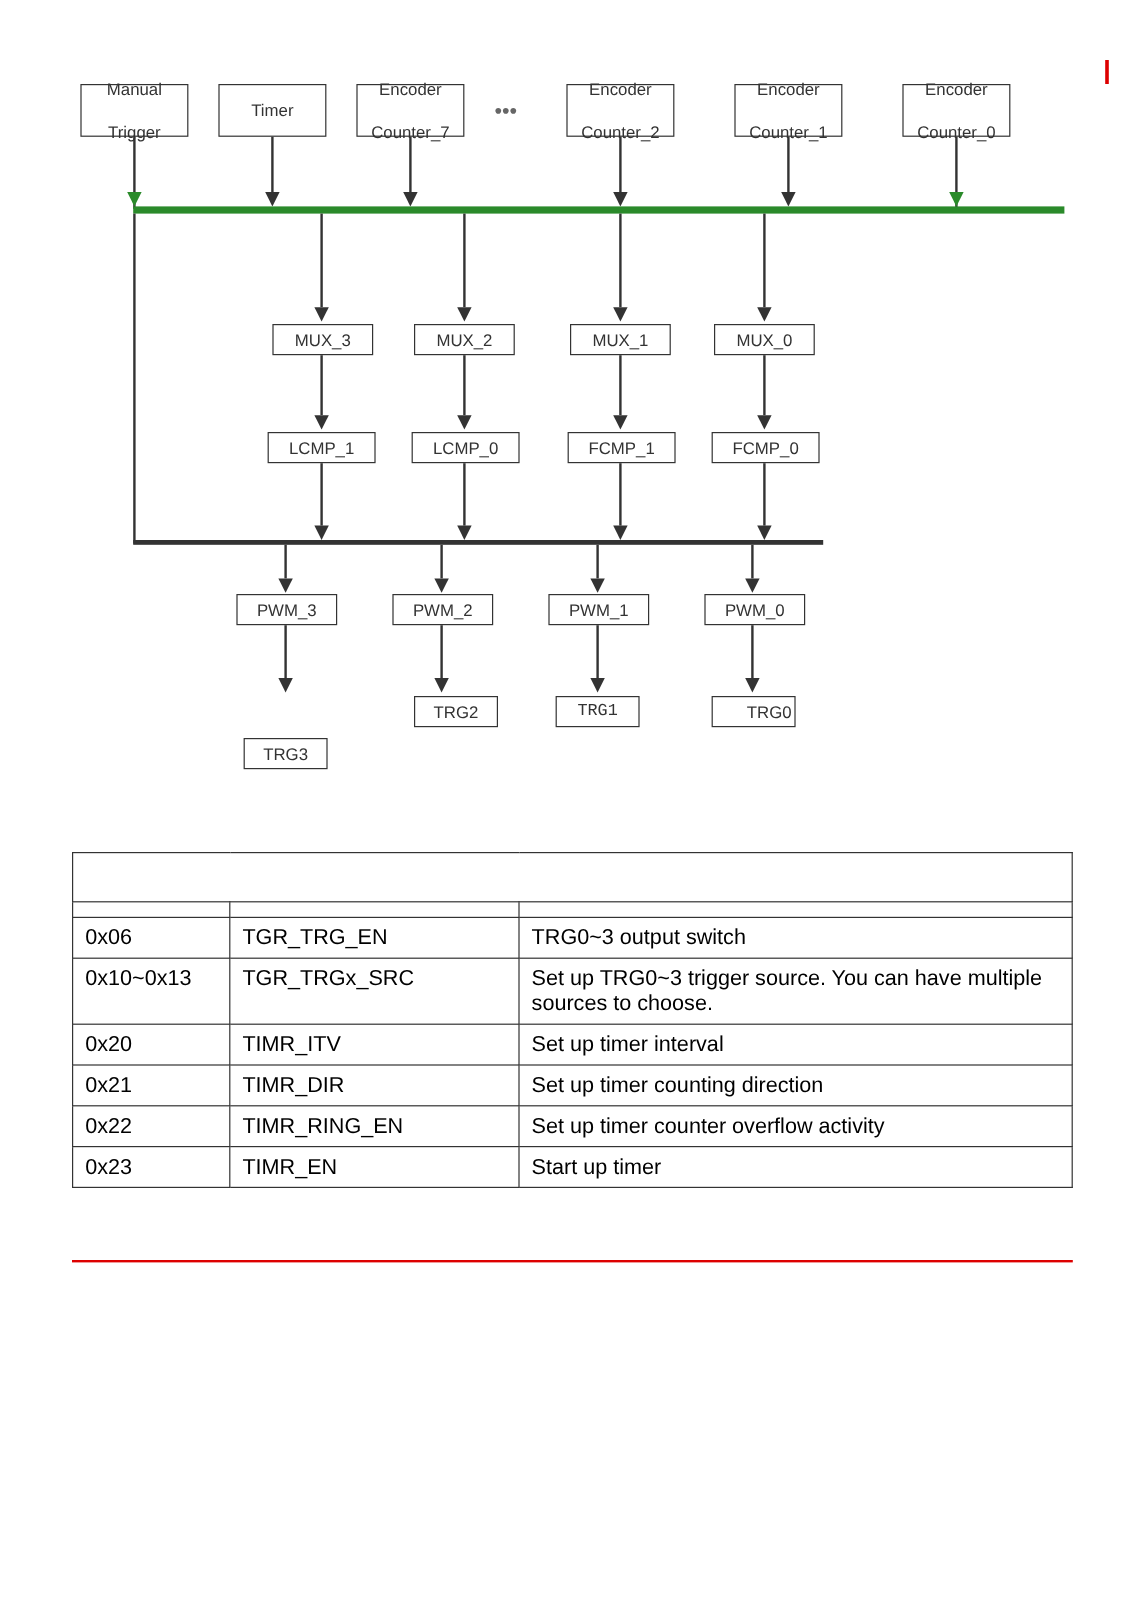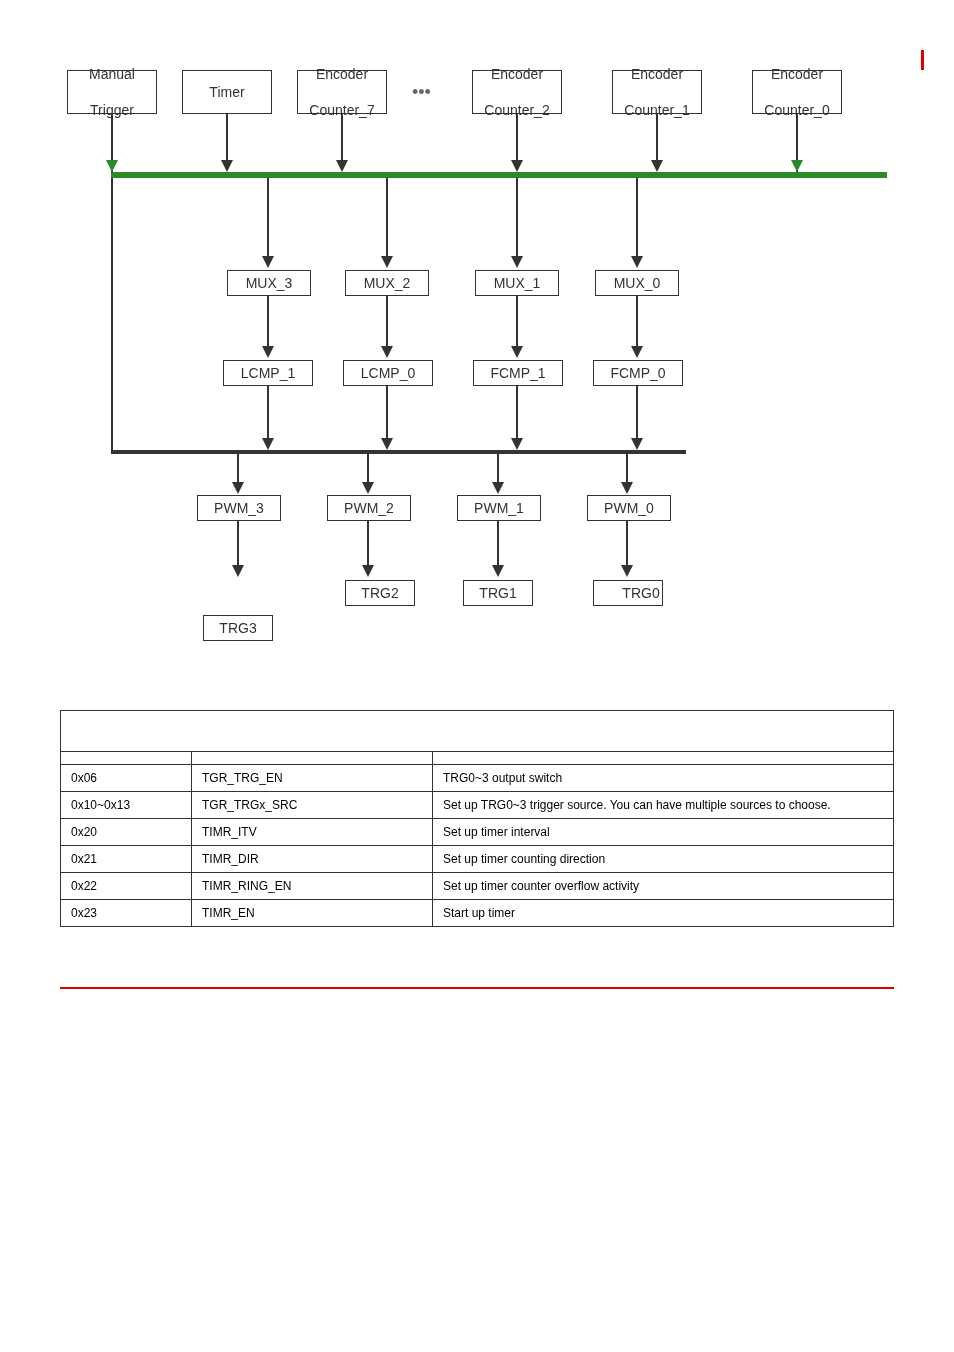--- a/index.html
+++ b/index.html
@@ -64,21 +64,21 @@
   .green-arrow {
     position: absolute;
     width: 0; height: 0;
     border-left: 6px solid transparent;
     border-right: 6px solid transparent;
     border-top: 12px solid #2a8a2a;
   }
   table.reg-table {
     width: 100%;
     border-collapse: collapse;
-    font-size: 12px;
+    font-size: 18px;
   }
   table.reg-table th, table.reg-table td {
     border: 1px solid #333;
     padding: 6px 10px;
     text-align: left;
     vertical-align: top;
   }
   table.reg-table thead tr.title-row td {
     background: #fff;
     font-weight: normal;
@@ -241,21 +241,21 @@
     <div class="arrow-down" style="left:425px; top:505px;"></div>
     <div class="line-v" style="left:559px; top:461px; height:44px;"></div>
     <div class="arrow-down" style="left:554px; top:505px;"></div>
 
     <div class="box trg-box" style="left:136px;margin-top:35px;">
         <span>TRG3</span>
       </div>
     <div class="box trg-box" style="left:278px;">
         <span>TRG2</span>
       </div>
-    <div class="box trg-box" style="left:396px;">
+    <div class="box trg-box" style="left:396px;font-family:Liberation Mono, monospace;">
         <span>TRG1</span>
       </div>
     <div class="box trg-box" style="left:526px;padding-left:32px;">
         <span>TRG0</span>
       </div>
   </div>
 
   <table class="reg-table">
     <thead>
       <tr class="title-row">

